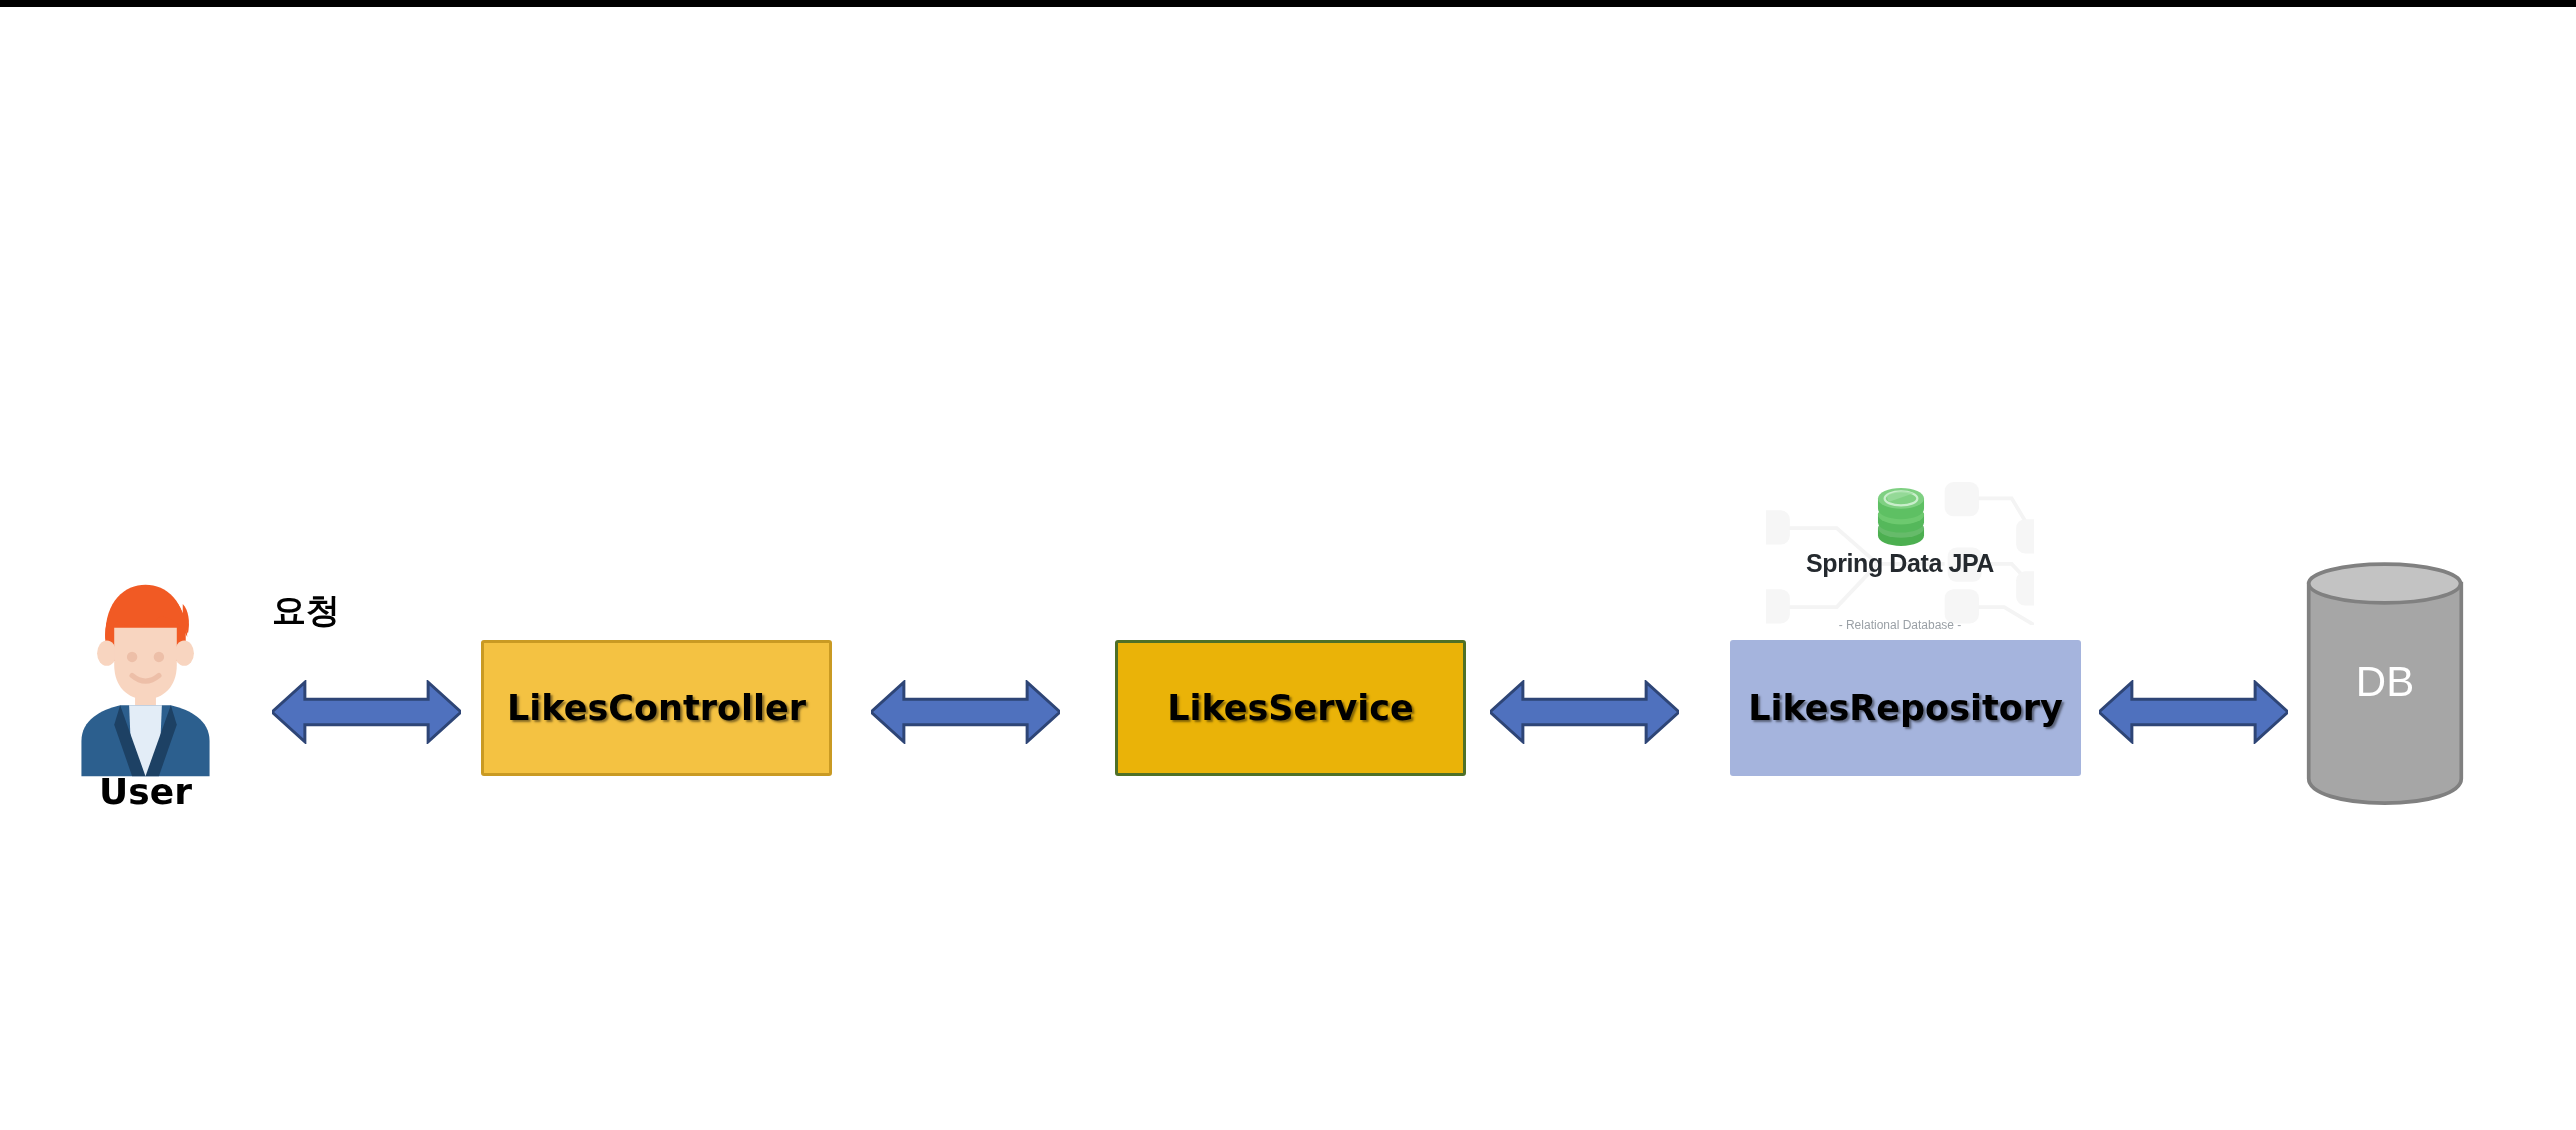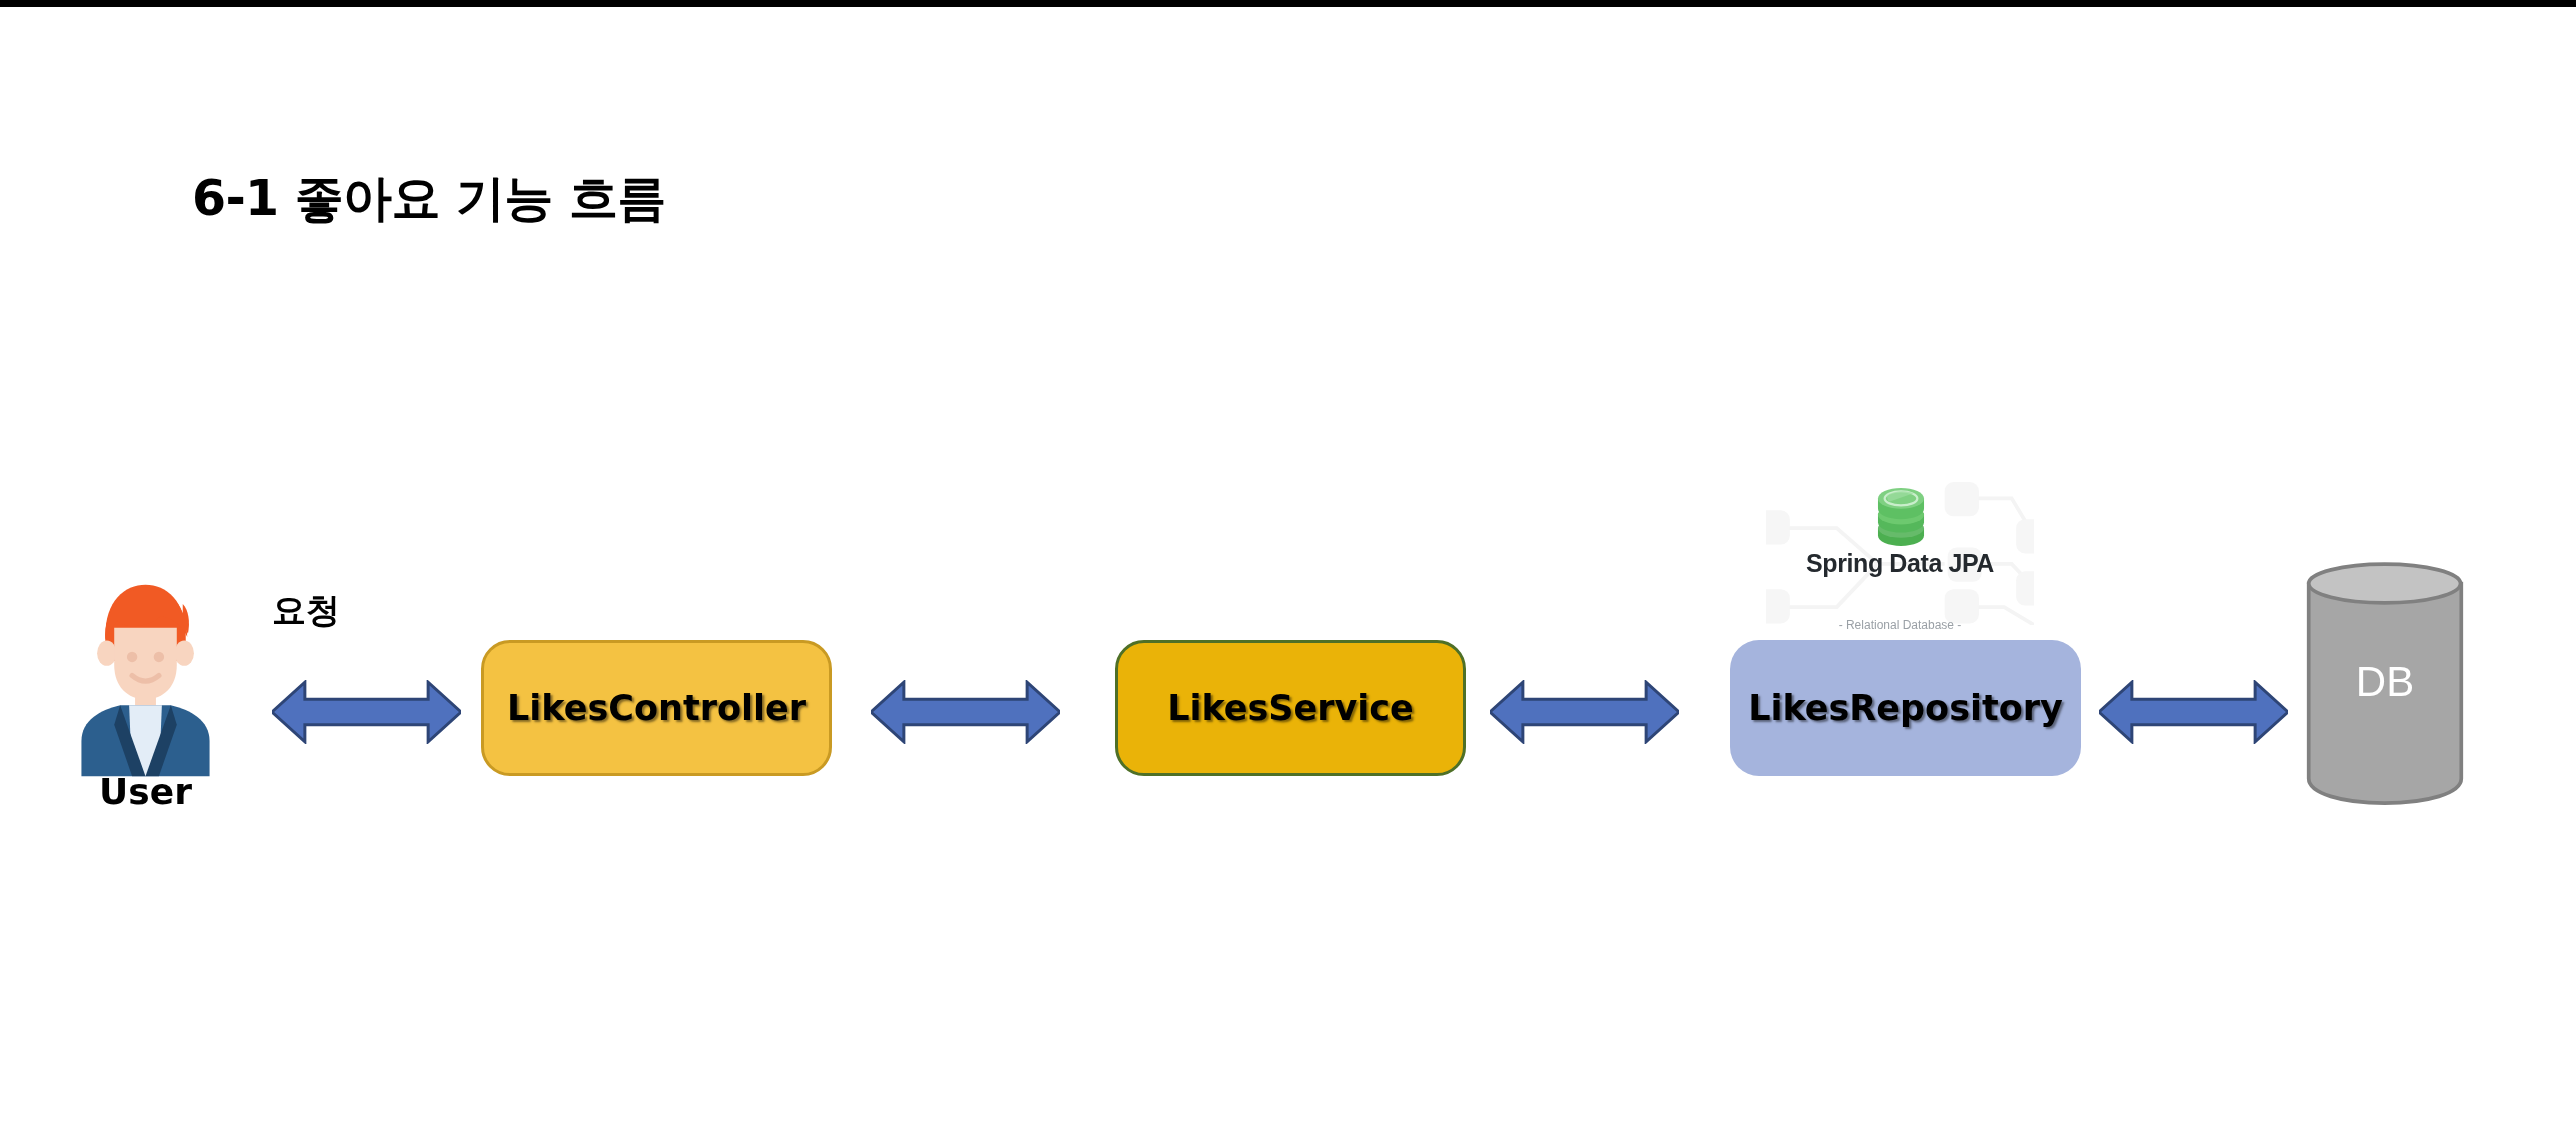--- a/index.html
+++ b/index.html
@@ -77,21 +77,21 @@
     font-size: 34px;
     font-weight: bold;
     color: #000000;
     font-family: "DejaVu Sans", "Liberation Sans", sans-serif;
   }
   
   .node-box {
     position: absolute;
     top: 640px;
     height: 136px;
-    border-radius: 29px;
+    border-radius: 3px;
     display: flex;
     align-items: center;
     justify-content: center;
     box-sizing: border-box;
   }
   .node-label {
     font-size: 35px;
     font-weight: bold;
     color: #000000;
     text-shadow: 2.2px 2.2px 2.2px rgba(0,0,0,0.45);
@@ -179,21 +179,20 @@
     font-family: "Liberation Sans", sans-serif;
   }
 </style>
 </head>
 <body>
 
 <div id="canvas">
 
   <div id="top-bar"></div>
 
-  <div id="slide-title">6-1 좋아요 기능 흐름</div>
 
   <div id="user-group">
     <svg class="avatar-svg" width="149" height="224" viewBox="0 0 200 300" xmlns="http://www.w3.org/2000/svg">
 
       <path d="M46 86 C46 40 72 18 100 18 C128 18 154 40 154 86 L154 120 L46 120 Z" fill="#F15A24"></path>
 
       <ellipse cx="48" cy="110" rx="13" ry="17" fill="#F8D5C0"></ellipse>
       <ellipse cx="152" cy="110" rx="13" ry="17" fill="#F8D5C0"></ellipse>
 
       <path d="M58 76 L142 76 L142 126 C142 155 124 172 100 172 C76 172 58 155 58 126 Z" fill="#F8D5C0"></path>

